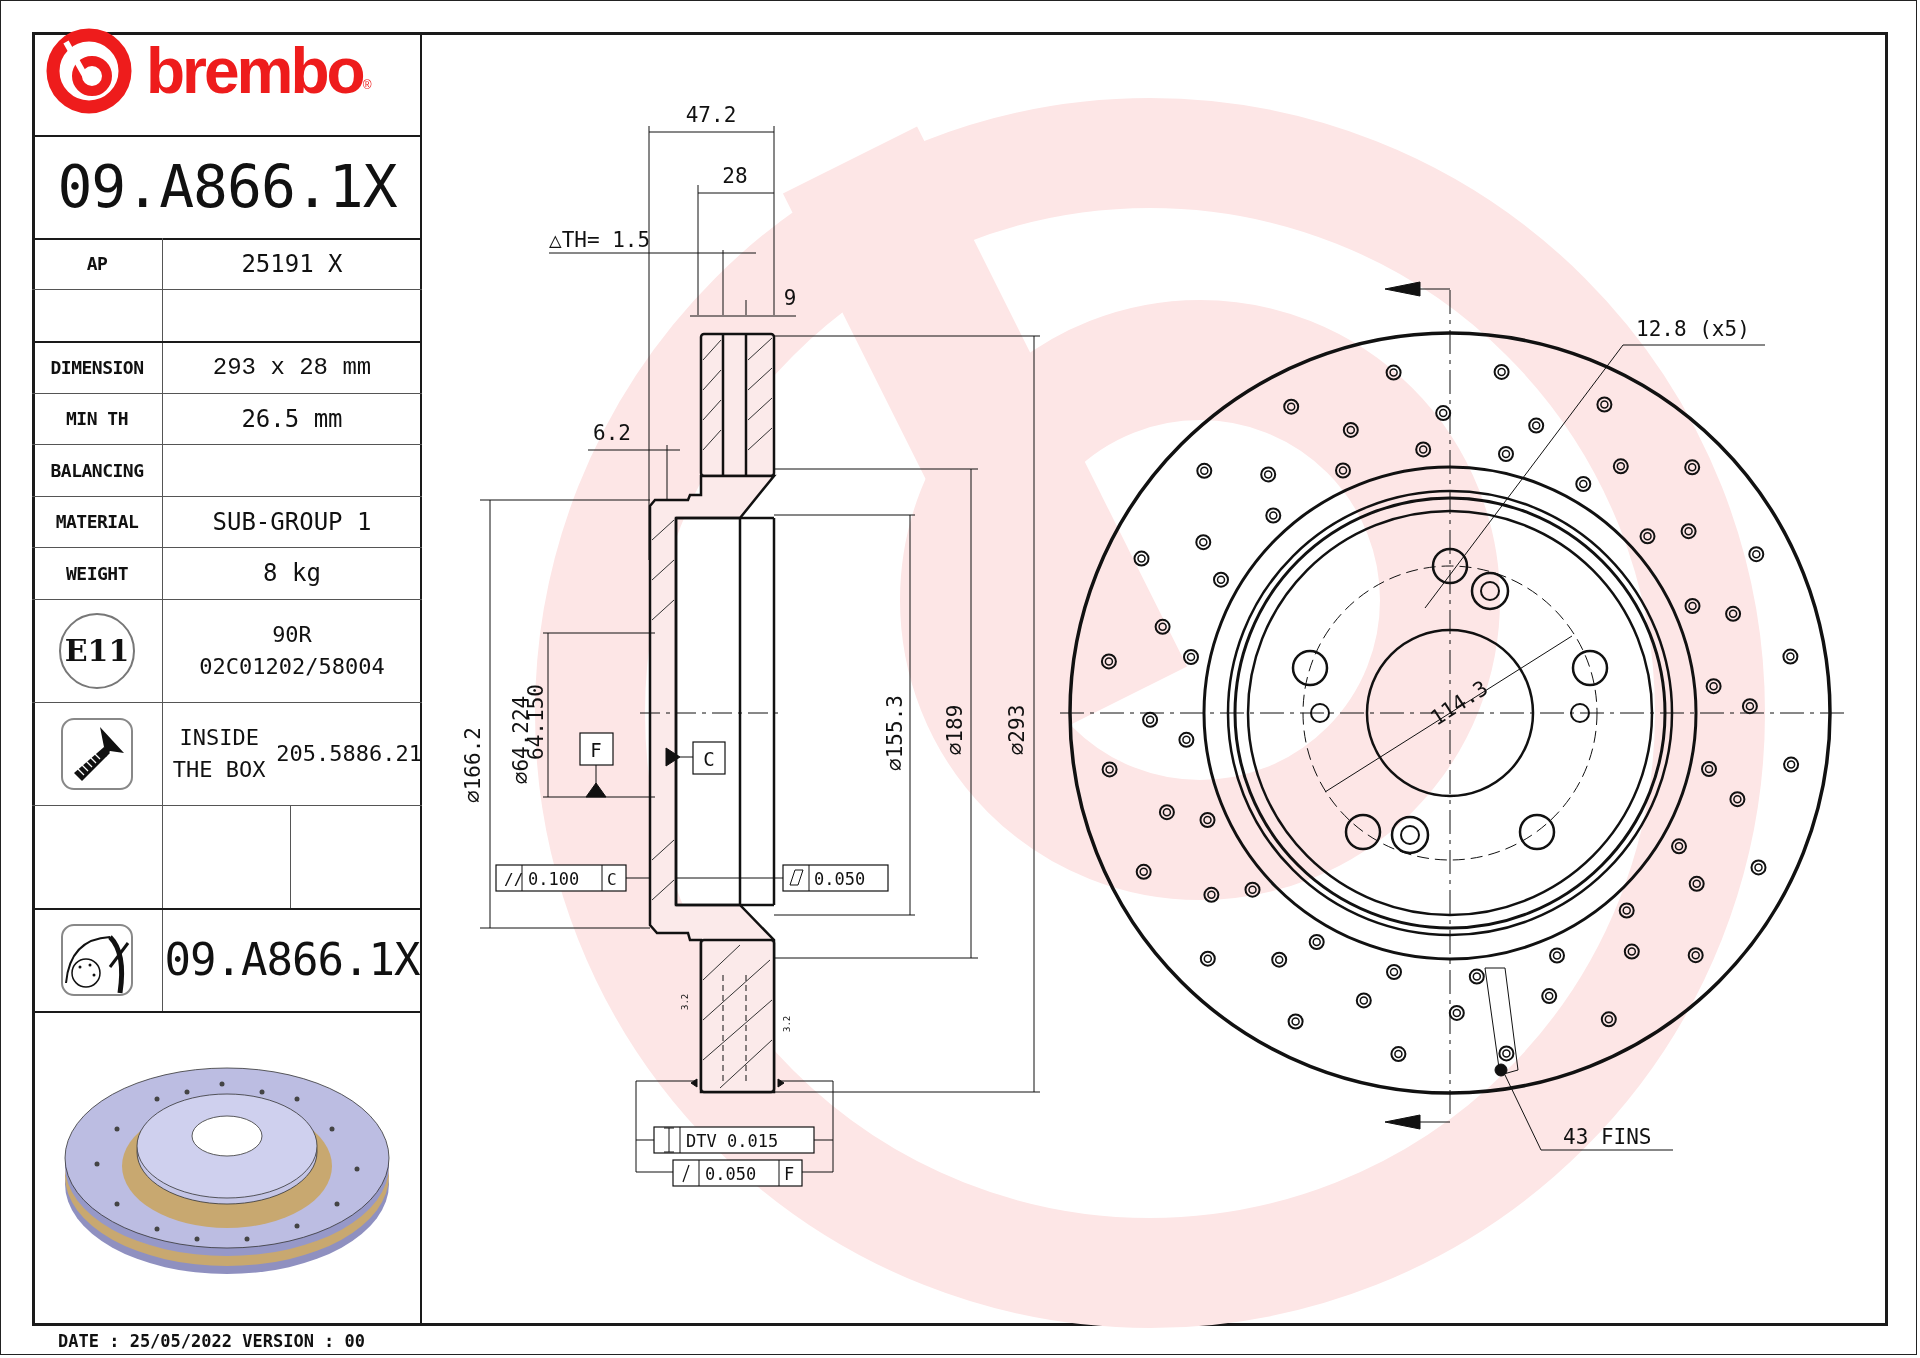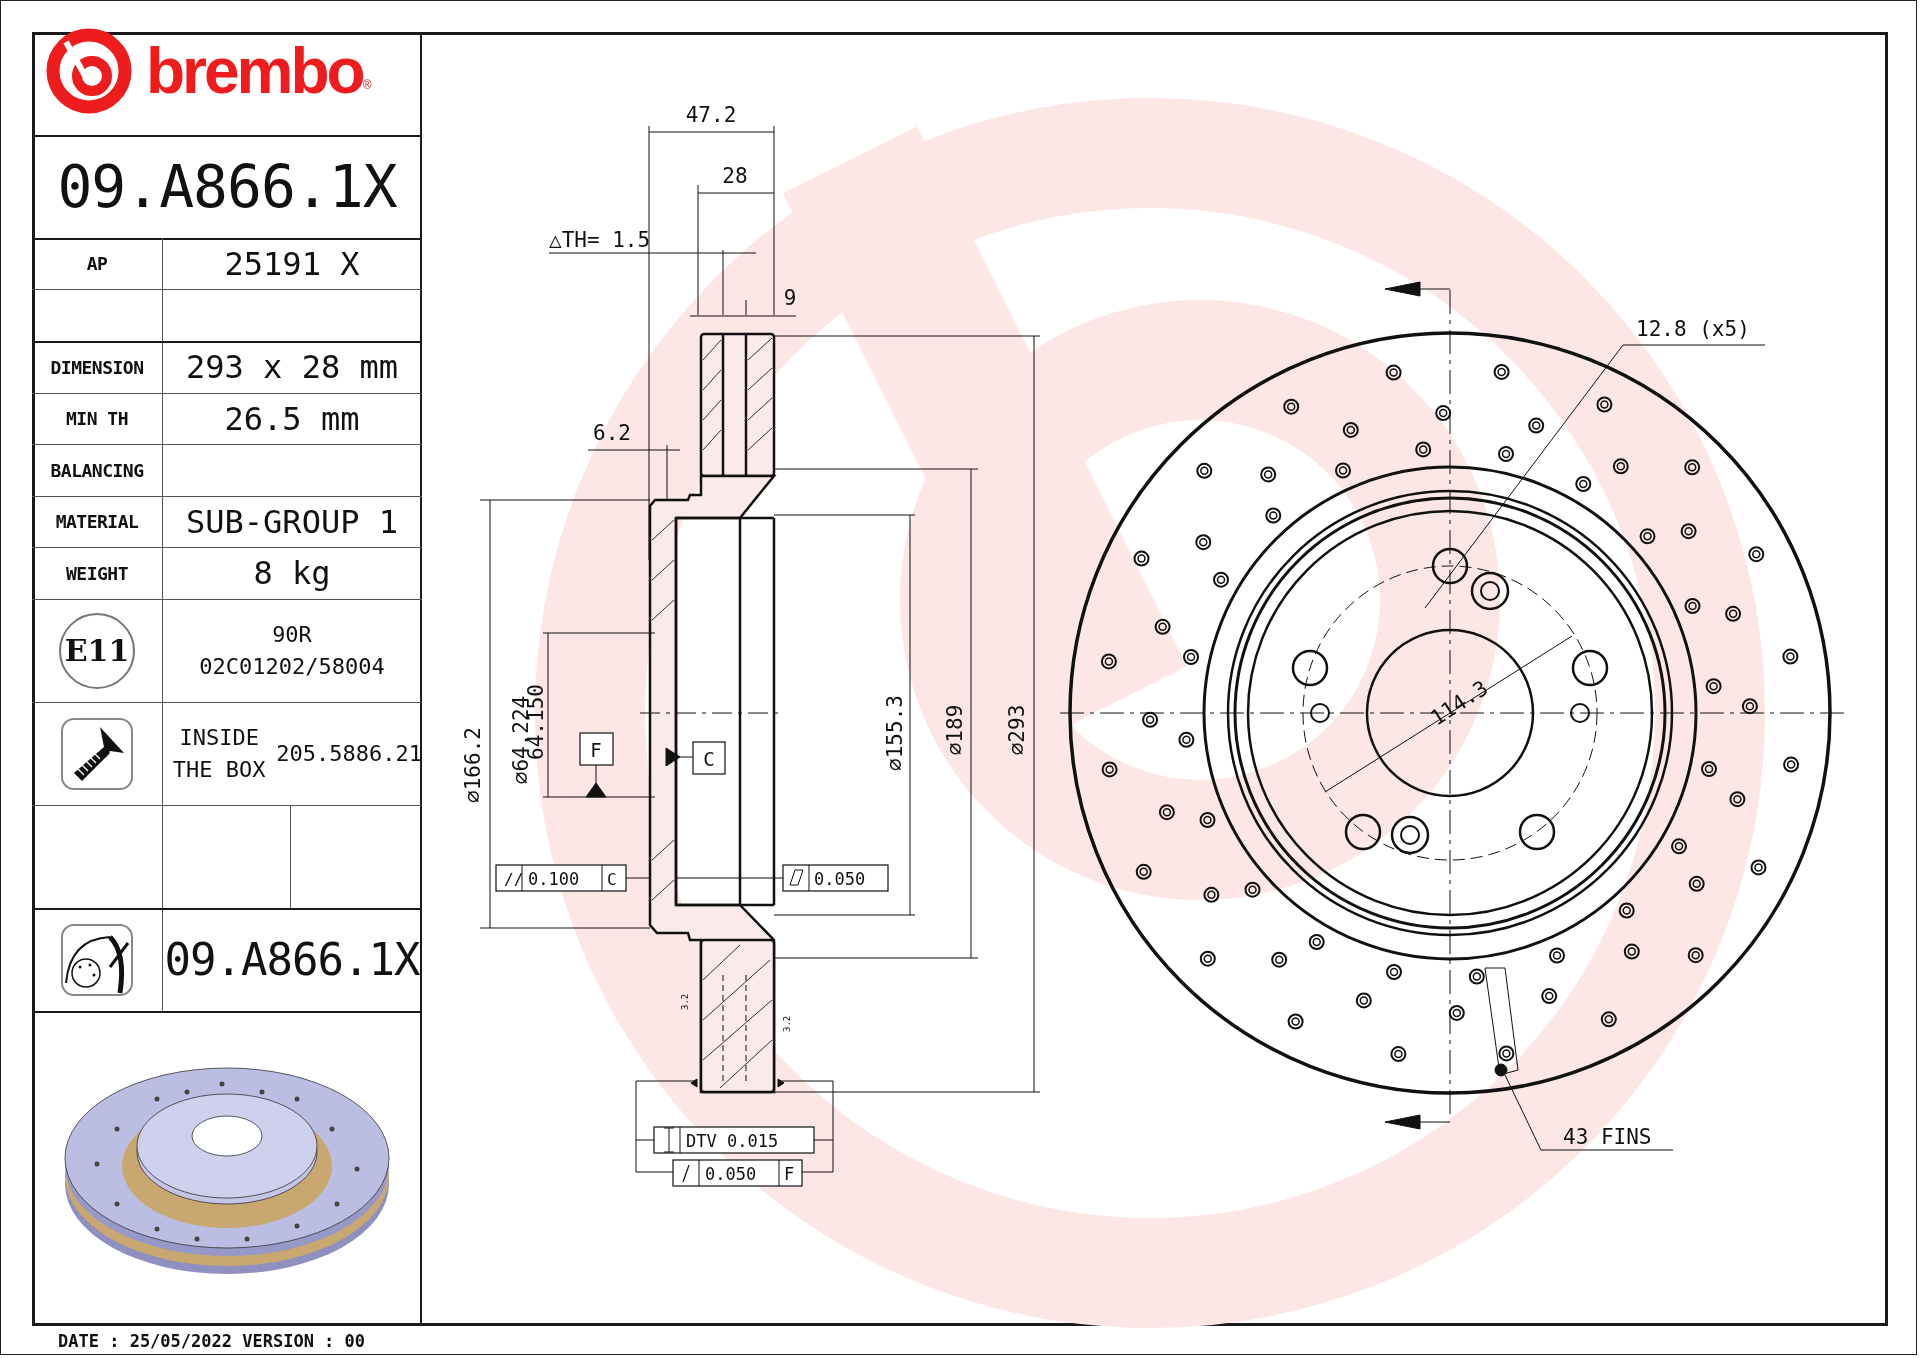--- a/index.html
+++ b/index.html
@@ -5,21 +5,21 @@
   html,body{margin:0;padding:0;background:#fff;}
   body{width:1920px;height:1358px;position:relative;overflow:hidden;font-family:"Liberation Sans",sans-serif;color:#111;}
   .outer{position:absolute;left:0;top:0;width:1917px;height:1355px;border:1.5px solid #222;box-sizing:border-box;}
   .inner{position:absolute;left:32px;top:32px;width:1856px;height:1294px;border:3px solid #1a1a1a;box-sizing:border-box;}
   .panel{position:absolute;left:32px;top:32px;width:390px;height:1294px;border-right:2.5px solid #1a1a1a;box-sizing:border-box;}
   .cell{position:absolute;box-sizing:border-box;display:flex;align-items:center;justify-content:center;text-align:center;}
   .hline{position:absolute;left:0;width:390px;height:0;border-top:1.5px solid #555;}
   .hline.thick{border-top:2.5px solid #1a1a1a;}
   .vline{position:absolute;width:0;border-left:1.5px solid #555;}
   .lbl{font-family:"DejaVu Sans Mono","Liberation Mono",monospace;font-weight:bold;font-size:18px;letter-spacing:-0.5px;}
-  .val{font-family:"DejaVu Sans Mono","Liberation Mono",monospace;font-size:32px;}
+  .val{font-family:"DejaVu Sans Mono","Liberation Mono",monospace;font-size:24px;}
   .big{font-family:"DejaVu Sans Mono","Liberation Mono",monospace;font-size:58px;letter-spacing:-1px;}
   .big2{font-family:"DejaVu Sans Mono","Liberation Mono",monospace;font-size:44px;letter-spacing:-1px;}
   .date{position:absolute;left:58px;top:1331px;font-family:"DejaVu Sans Mono","Liberation Mono",monospace;font-weight:bold;font-size:17px;}
   svg text{font-family:"DejaVu Sans Mono","Liberation Mono",monospace;}
 </style>
 </head>
 <body>
 
 <div class="outer"></div>
 <div class="inner"></div>
@@ -356,21 +356,21 @@
   <div class="hline thick" style="top:206px;"></div>
 
   <div class="vline" style="left:130px;top:206px;height:773px;"></div>
   <div class="cell lbl" style="left:0;top:206px;width:130px;height:51px;">AP</div>
   <div class="cell val" style="left:130px;top:206px;width:260px;height:51px;">25191 X</div>
   <div class="hline" style="top:257px;"></div>
   <div class="cell" style="left:0;top:257px;width:390px;height:52px;"></div>
   <div class="hline thick" style="top:309px;"></div>
 
   <div class="cell lbl" style="left:0;top:309px;width:130px;height:52px;">DIMENSION</div>
-  <div class="cell val" style="left:130px;top:309px;width:260px;height:52px;">293 x 28 mm</div>
+  <div class="cell val" style="left:130px;top:309px;width:260px;height:52px;font-family:Liberation Mono, monospace;">293 x 28 mm</div>
   <div class="hline" style="top:361px;"></div>
   <div class="cell lbl" style="left:0;top:361px;width:130px;height:51px;">MIN TH</div>
   <div class="cell val" style="left:130px;top:361px;width:260px;height:51px;">26.5 mm</div>
   <div class="hline" style="top:412px;"></div>
   <div class="cell lbl" style="left:0;top:412px;width:130px;height:52px;">BALANCING</div>
   <div class="hline" style="top:464px;"></div>
   <div class="cell lbl" style="left:0;top:464px;width:130px;height:51px;">MATERIAL</div>
   <div class="cell val" style="left:130px;top:464px;width:260px;height:51px;">SUB-GROUP 1</div>
   <div class="hline" style="top:515px;"></div>
   <div class="cell lbl" style="left:0;top:515px;width:130px;height:52px;">WEIGHT</div>

